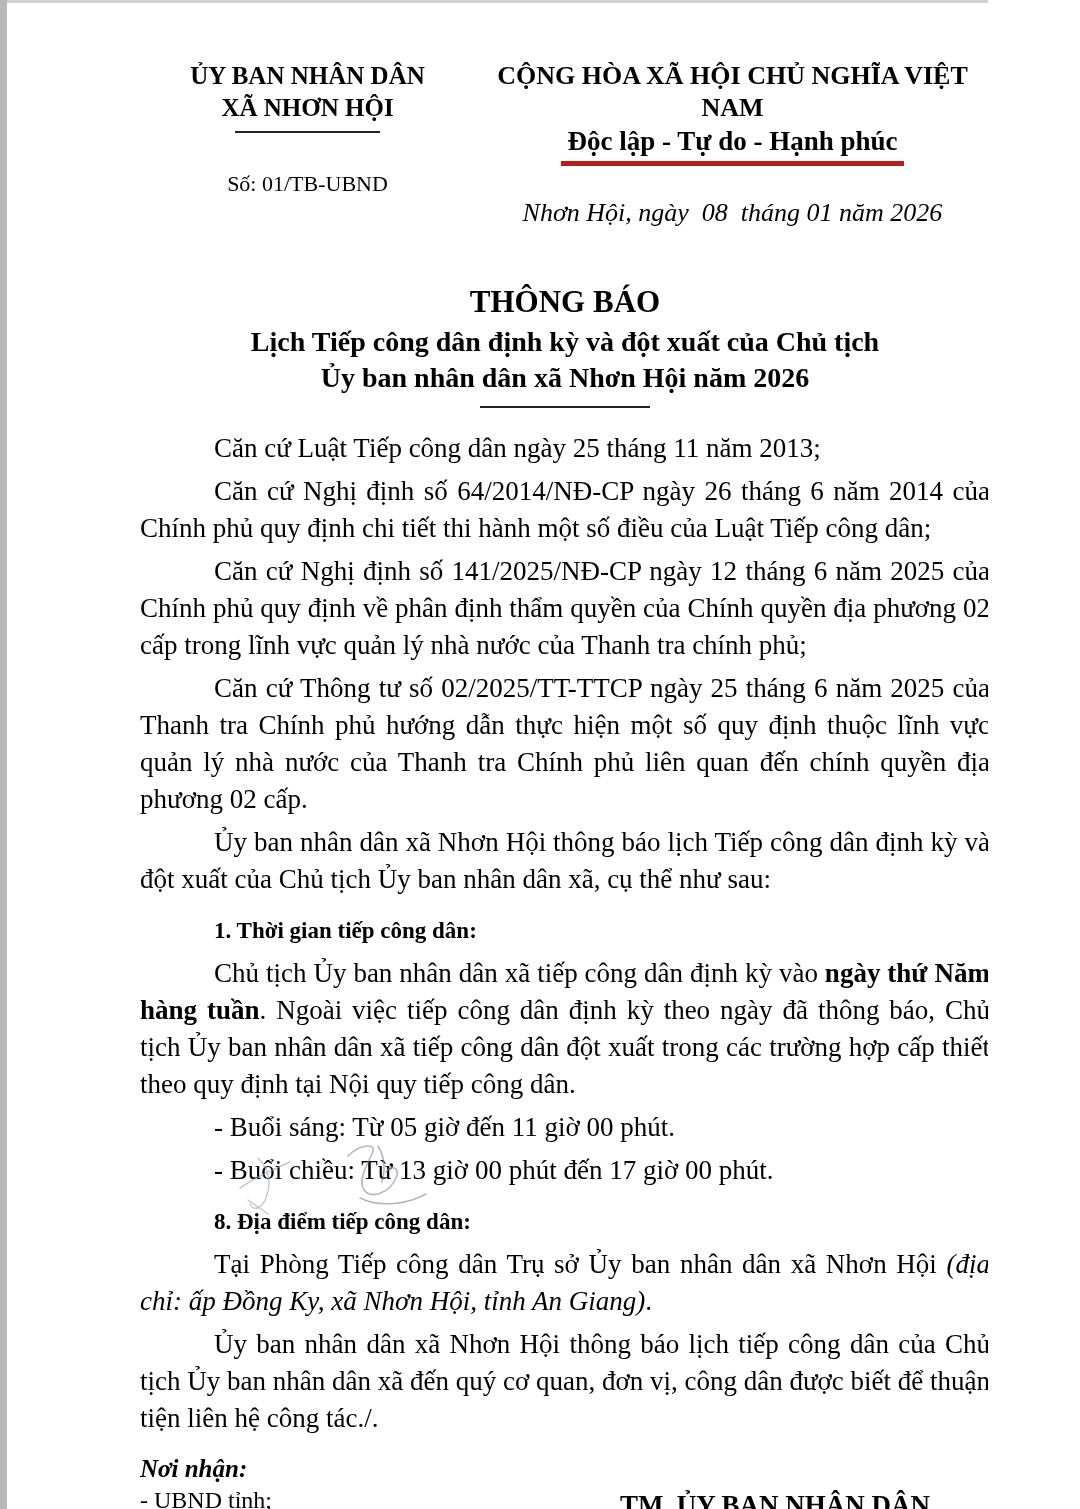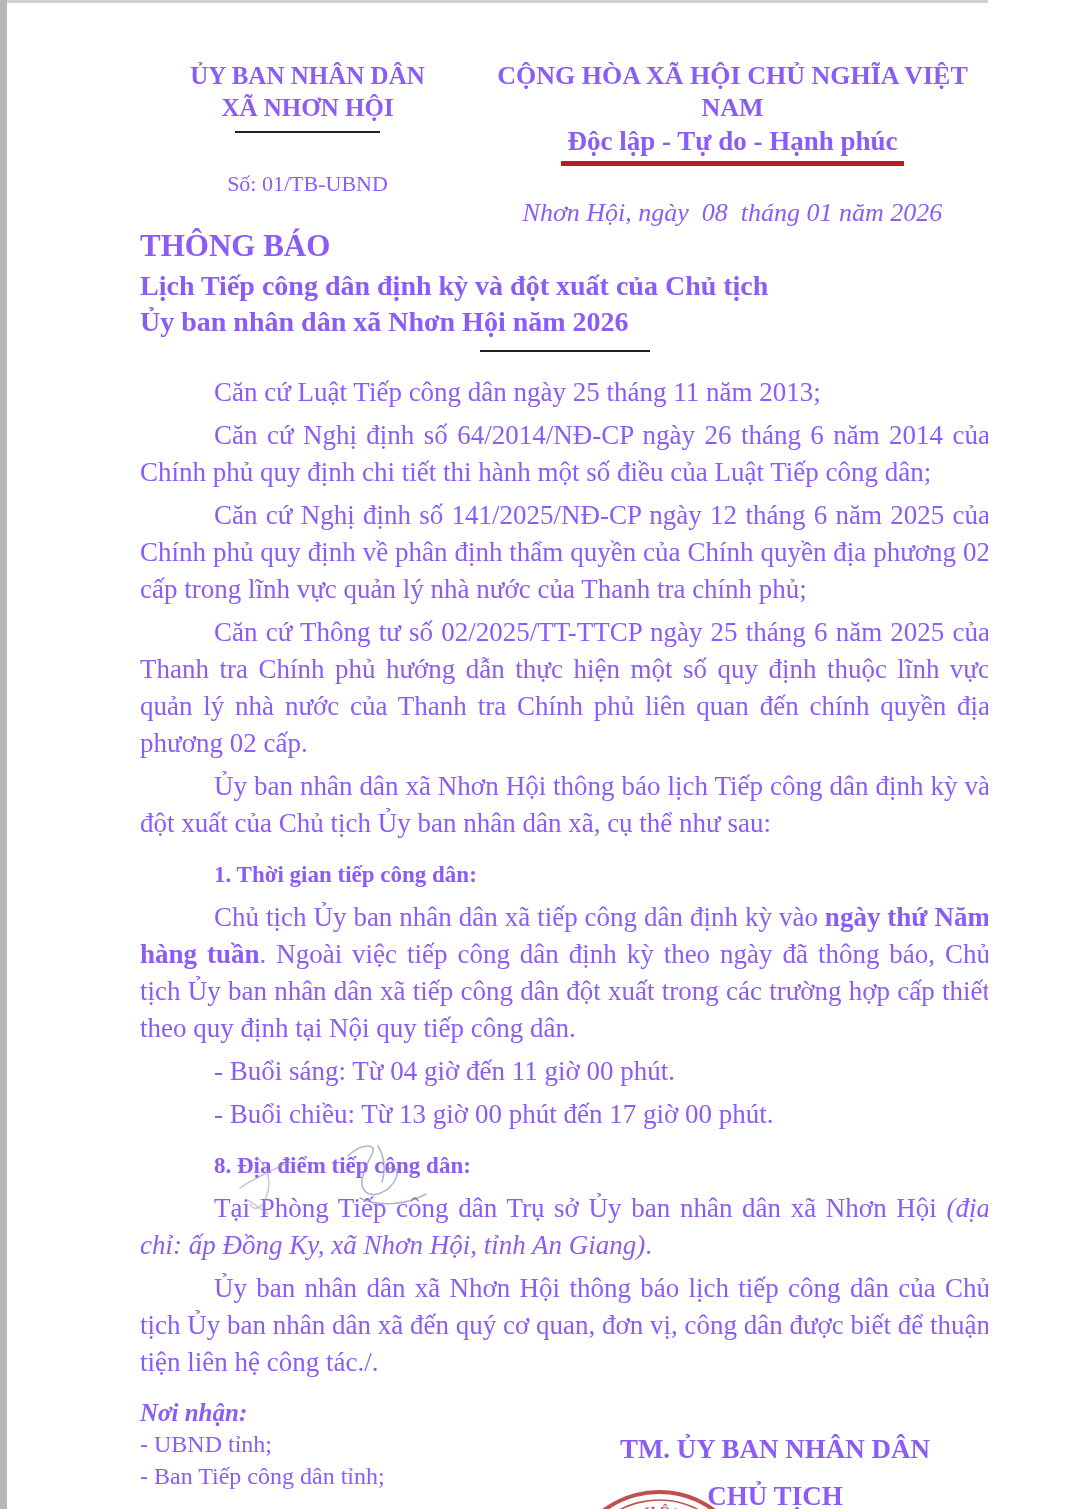--- a/index.html
+++ b/index.html
@@ -1,41 +1,41 @@
 <!DOCTYPE html>
 <html style="--seal-color: #c0504d; --signature-color: #3c3c85;"><head>
 <meta charset="utf-8">
 <style>
   html,body{margin:0;padding:0;background:#ffffff;}
   .page{
     position:relative;
     width:988px;height:1509px;
     background:#ffffff;
     font-family:"Liberation Serif","DejaVu Serif",serif;
-    color:#8b5cf6;
+    color:#000000;
     overflow:hidden;
   }
   .edge-left{position:absolute;left:0;top:0;width:7px;height:100%;background:#b8b8b8;}
   .edge-top{position:absolute;left:7px;top:0;right:0;height:3px;background:#d0d0d0;}
   .content{position:absolute;left:140px;top:60px;width:850px;}
 
   
   .hdr{display:flex;}
   .hdr-left{width:335px;text-align:center;}
   .hdr-right{flex:1;text-align:center;}
   .org1,.org2{font-weight:bold;font-size:25px;line-height:32px;}
   .org-underline{width:145px;height:2px;background:#222;margin:7px auto 0 auto;}
   .doc-number{font-size:22px;margin-top:38px;}
   .nat1{font-weight:bold;font-size:26px;line-height:32px;}
   .nat2{display:inline-block;font-weight:bold;font-size:27px;line-height:34px;
         border-bottom:5px solid #b91c1c;padding:0 6px 3px 6px;}
   .place-date{font-style:italic;font-size:26px;margin-top:32px;white-space:pre-wrap;text-align:center;}
 
   
-  .title-block{}
+  .title-block{text-align:center;margin-top:56px;}
   .doc-type{font-weight:bold;font-size:31px;line-height:36px;}
   .subtitle{font-weight:bold;font-size:28px;line-height:36px;margin-top:4px;}
   .title-underline{width:170px;height:2px;background:#222;margin:10px auto 0 auto;}
 
   
   .body-block{margin-top:22px;}
   .para{font-size:27px;line-height:37px;text-align:justify;text-indent:74px;margin:0 0 6px 0;}
   .heading{font-weight:bold;font-size:23px;line-height:37px;text-indent:74px;margin:14px 0 6px 0;}
   .bullet{font-size:27px;line-height:37px;text-indent:74px;margin:0 0 6px 0;}
   .bold{font-weight:bold;}
@@ -88,21 +88,21 @@
 
     <div class="body-block">
       <p class="para">Căn cứ Luật Tiếp công dân ngày 25 tháng 11 năm 2013;</p>
       <p class="para">Căn cứ Nghị định số 64/2014/NĐ-CP ngày 26 tháng 6 năm 2014 của Chính phủ quy định chi tiết thi hành một số điều của Luật Tiếp công dân;</p>
       <p class="para">Căn cứ Nghị định số 141/2025/NĐ-CP ngày 12 tháng 6 năm 2025 của Chính phủ quy định về phân định thẩm quyền của Chính quyền địa phương 02 cấp trong lĩnh vực quản lý nhà nước của Thanh tra chính phủ;</p>
       <p class="para">Căn cứ Thông tư số 02/2025/TT-TTCP ngày 25 tháng 6 năm 2025 của Thanh tra Chính phủ hướng dẫn thực hiện một số quy định thuộc lĩnh vực quản lý nhà nước của Thanh tra Chính phủ liên quan đến chính quyền địa phương 02 cấp.</p>
       <p class="para">Ủy ban nhân dân xã Nhơn Hội thông báo lịch Tiếp công dân định kỳ và đột xuất của Chủ tịch Ủy ban nhân dân xã, cụ thể như sau:</p>
 
       <p class="heading">1. Thời gian tiếp công dân:</p>
       <p class="para"><span>Chủ tịch Ủy ban nhân dân xã tiếp công dân định kỳ vào </span><span class="bold">ngày thứ Năm hàng tuần</span><span>. Ngoài việc tiếp công dân định kỳ theo ngày đã thông báo, Chủ tịch Ủy ban nhân dân xã tiếp công dân đột xuất trong các trường hợp cấp thiết theo quy định tại Nội quy tiếp công dân.</span></p>
-      <p class="bullet">- Buổi sáng: Từ 04 giờ đến 11 giờ 00 phút.</p>
+      <p class="bullet">- Buổi sáng: Từ 05 giờ đến 11 giờ 00 phút.</p>
       <p class="bullet">- Buổi chiều: Từ 13 giờ 00 phút đến 17 giờ 00 phút.</p>
 
       <p class="heading">8. Địa điểm tiếp công dân:</p>
       <p class="para"><span>Tại Phòng Tiếp công dân Trụ sở Ủy ban nhân dân xã Nhơn Hội </span><span class="italic">(địa chỉ: ấp Đồng Ky, xã Nhơn Hội, tỉnh An Giang)</span><span>.</span></p>
       <p class="para">Ủy ban nhân dân xã Nhơn Hội thông báo lịch tiếp công dân của Chủ tịch Ủy ban nhân dân xã đến quý cơ quan, đơn vị, công dân được biết để thuận tiện liên hệ công tác./.</p>
     </div>
 
     <div class="footer">
       <div class="recipients">
         <div class="recipients-label">Nơi nhận:</div>

